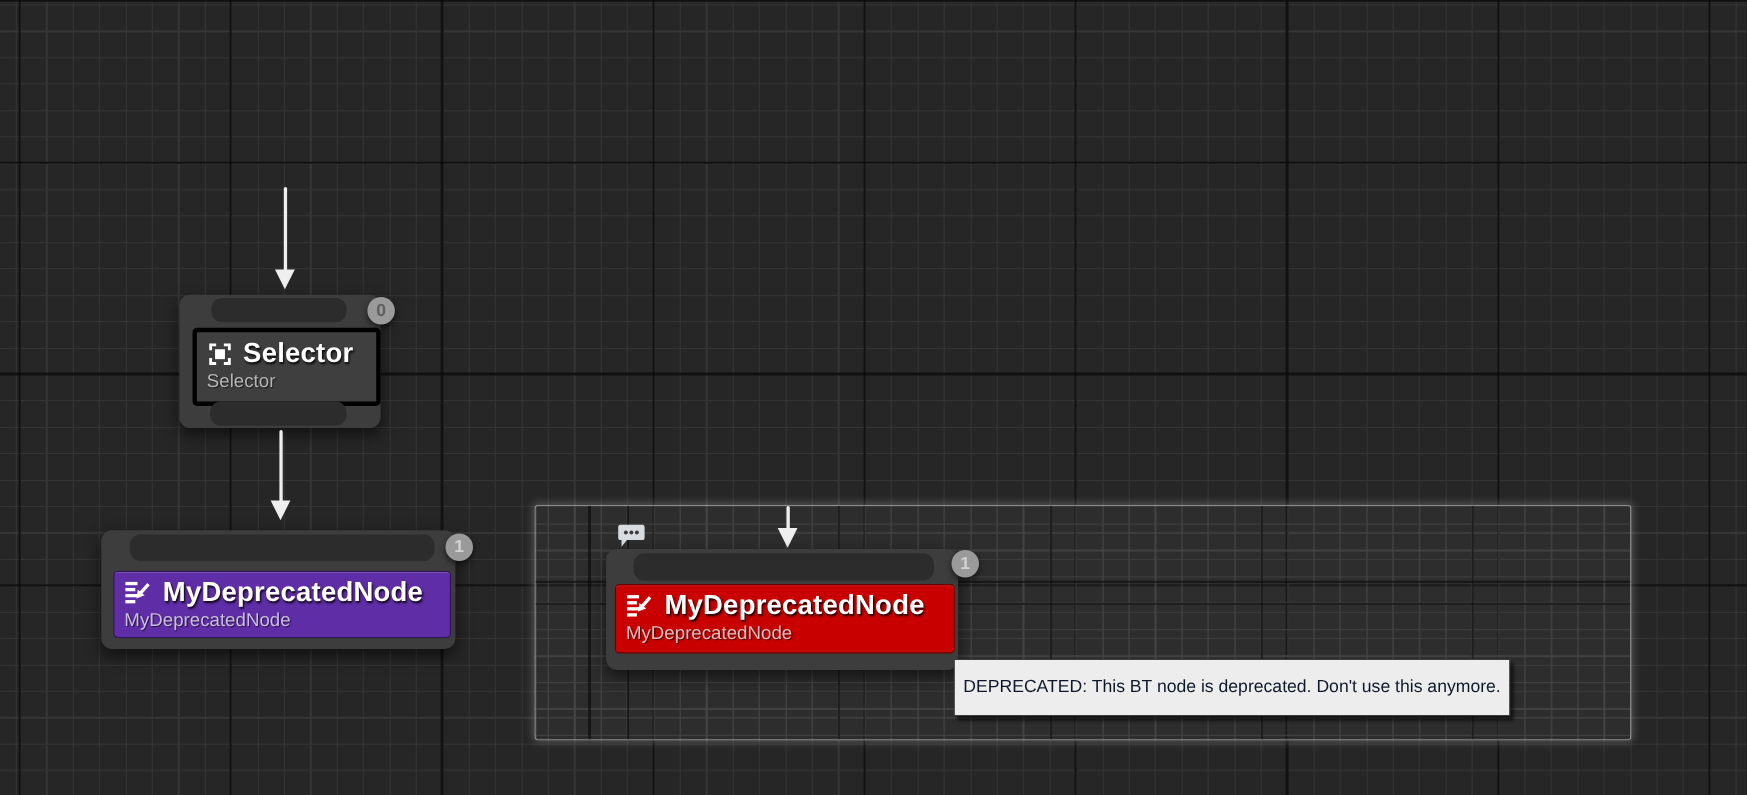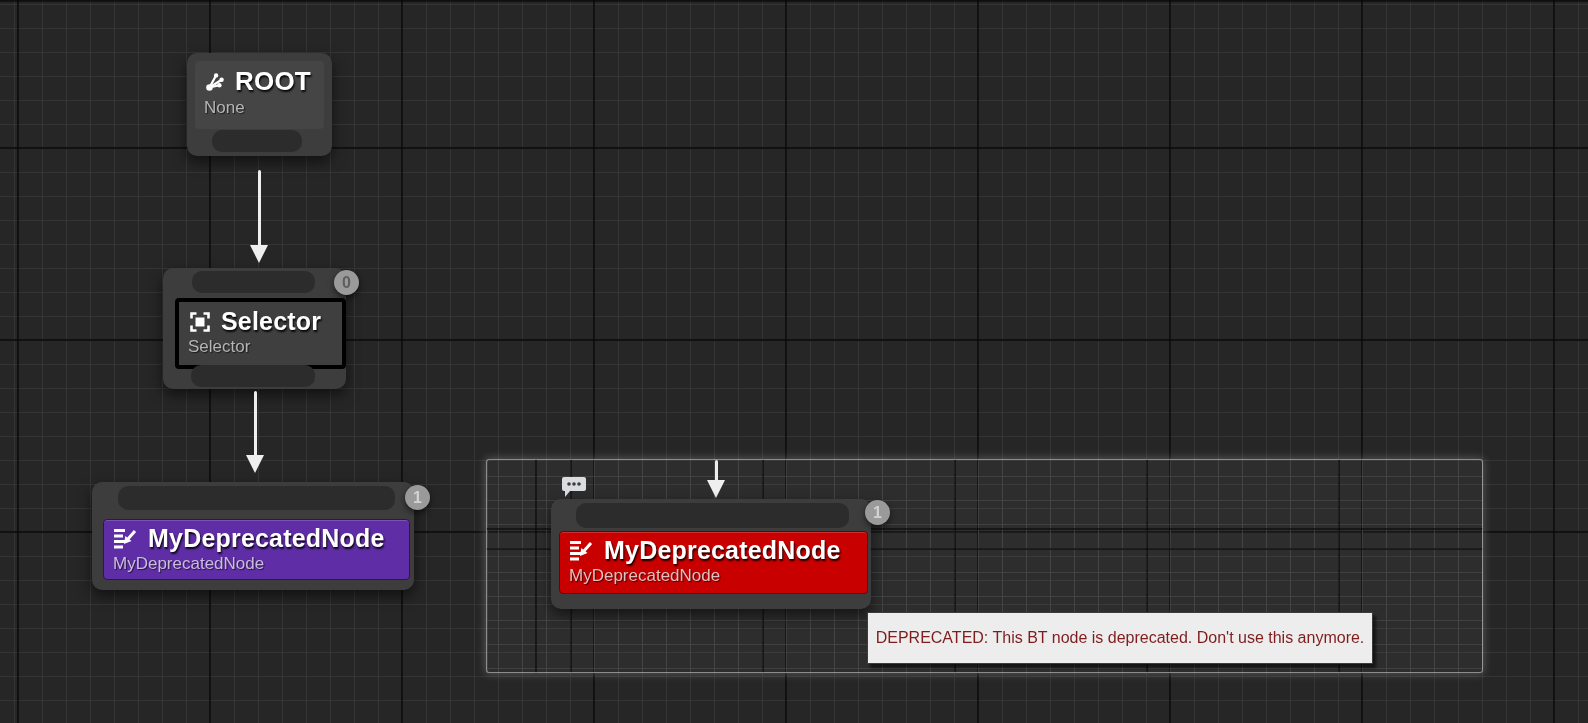--- a/index.html
+++ b/index.html
@@ -48,50 +48,28 @@
         background-image:
           repeating-linear-gradient(90deg, rgba(8,8,8,0.6) 0 2px, transparent 2px 192px),
           repeating-linear-gradient(180deg, rgba(8,8,8,0.6) 0 2px, transparent 2px 192px),
           repeating-linear-gradient(90deg, rgba(70,70,70,0.8) 0 1px, transparent 1px 24px),
           repeating-linear-gradient(180deg, rgba(70,70,70,0.8) 0 1px, transparent 1px 24px);
         background-position:83px 0, 0 88px, 11px 0, 0 16px;}
   .message-box{position:absolute;left:380px;top:139px;width:504px;height:50px;
         background:#ededed;border:1px solid #3c3c3c;border-radius:1px;
         box-shadow:3px 4px 3px rgba(0,0,0,0.55);
         display:flex;align-items:center;justify-content:center;
-        font-size:16px;color:#7f1d1d;white-space:nowrap;margin-top:13px;}
+        font-size:16px;color:#0f172a;white-space:nowrap;}
   .icon{display:inline-flex;flex:none;}
 </style>
 </head>
 <body>
 
 <div class="canvas">
 
-  <div class="node" style="left:187px;top:53px;width:145px;height:103px">
-    <div class="inner plain" style="left:8px;top:8px;width:129px;height:68px">
-      <div class="title-row">
-        <span class="icon">
-          <svg width="22" height="22" viewBox="0 0 20 20">
-            <g stroke="#ffffff" stroke-width="2" stroke-linecap="round">
-              <line x1="5" y1="15" x2="11" y2="4"></line>
-                <line x1="5" y1="15" x2="16" y2="8"></line>
-                <line x1="5" y1="15" x2="14" y2="13"></line>
-            </g>
-            <circle cx="5" cy="15" r="3" fill="#ffffff"></circle>
-              <circle cx="11" cy="4" r="2" fill="#ffffff"></circle>
-            <circle cx="16" cy="8" r="2" fill="#ffffff"></circle>
-              <circle cx="14" cy="13" r="2" fill="#ffffff"></circle>
-          </svg>
-        </span>
-        <span class="title big">ROOT</span>
-      </div>
-      <div class="subtitle">None</div>
-    </div>
-    <div class="pin" style="left:25px;top:77px;width:90px;height:22px"></div>
-  </div>
 
   <div class="wire-line" style="left:258px;top:170px;height:78px"></div>
   <div class="wire-arrow" style="left:250px;top:245px"></div>
 
   <div class="node" style="left:163px;top:268px;width:183px;height:121px">
     <div class="pin" style="left:29px;top:3px;width:123px;height:22px"></div>
     <div class="badge" style="left:171px;top:2px">0</div>
     <div class="inner framed" style="left:12px;top:30px;width:163px;height:63px">
       <div class="title-row">
         <span class="icon">

